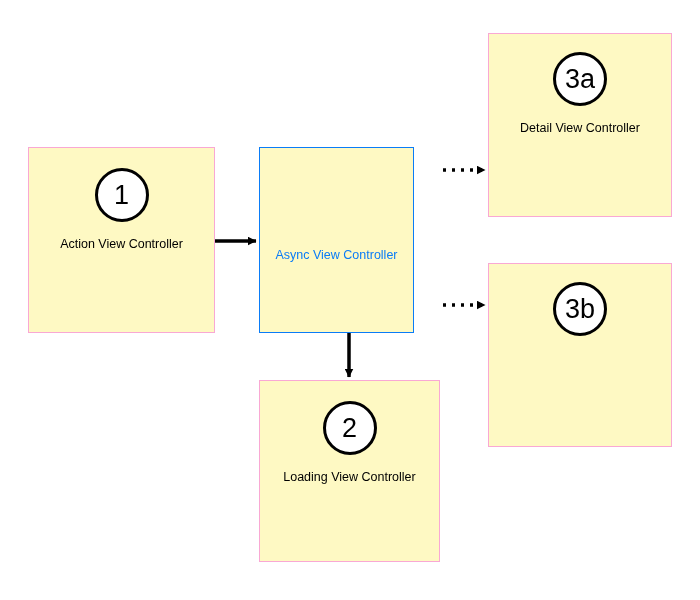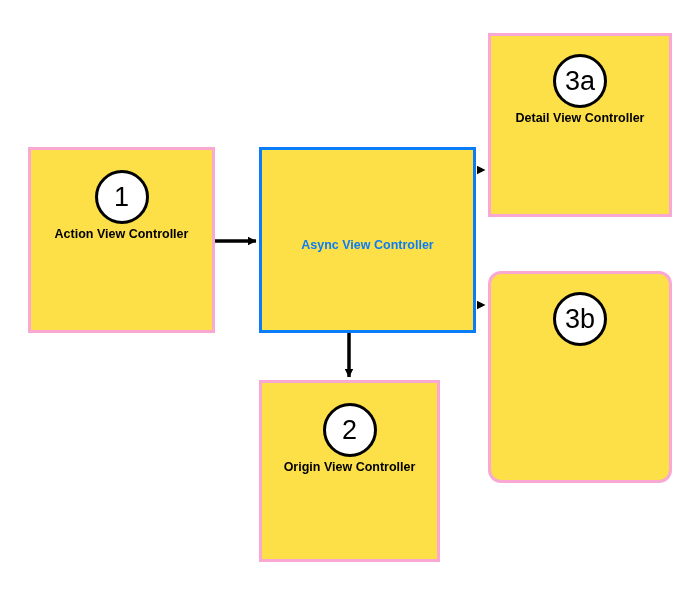--- a/index.html
+++ b/index.html
@@ -15,22 +15,22 @@
   #canvas {
     position: relative;
     width: 700px;
     height: 600px;
     background: #ffffff;
     overflow: hidden;
   }
   .node {
     position: absolute;
     box-sizing: border-box;
-    background: #fde047;
-    border: 3px solid #f9a8d4;
+    background: #fef9c3;
+    border: 1px solid #f9a8d4;
   }
   .node.accent {
     border-color: #0a7cf7;
   }
   .node-inner {
     position: absolute;
     left: 0;
     right: 0;
     top: 0;
     display: flex;
@@ -46,27 +46,26 @@
     display: flex;
     align-items: center;
     justify-content: center;
     font-size: 27px;
     line-height: 1;
     letter-spacing: 0px;
     color: #000000;
     background: #ffffff;
   }
   .node-label {
-    margin-top: 2px;
+    margin-top: 14px;
     font-size: 12.5px;
     line-height: 16px;
     text-align: center;
     color: #000000;
     white-space: pre-line;
-    font-weight: bold;
   }
   .node.accent .node-label {
     color: #0a7cf7;
   }
   
   .n-origin  .node-inner { top: 20px; }
   .n-async   .node-inner { top: 85px; }
   .n-detail  .node-inner { top: 18px; }
   .n-error   .node-inner { top: 18px; }
   .n-loading .node-inner { top: 20px; }
@@ -102,39 +101,39 @@
     <line x1="349" y1="333" x2="349" y2="377" stroke="#000000" stroke-width="3.5" marker-end="url(#arrowhead)"></line>
   </svg>
 
   <div class="node n-origin" style="left:28px; top:147px; width:187px; height:186px;">
     <div class="node-inner">
       <div class="badge">1</div>
       <div class="node-label">Action View Controller</div>
     </div>
   </div>
 
-  <div class="node n-async accent" style="left:259px; top:147px; width:217px; height:186px;">
+  <div class="node n-async accent" style="left:259px; top:147px; width:155px; height:186px;">
     <div class="node-inner">
       <div class="node-label">Async View Controller</div>
     </div>
   </div>
 
   <div class="node n-detail" style="left:488px; top:33px; width:184px; height:184px;">
     <div class="node-inner">
       <div class="badge">3a</div>
       <div class="node-label">Detail View Controller</div>
     </div>
   </div>
 
-  <div class="node n-error" style="left:488px; top:271px; width:184px; height:212px;border-radius:13px;">
+  <div class="node n-error" style="left:488px; top:263px; width:184px; height:184px;">
     <div class="node-inner">
       <div class="badge">3b</div>
     </div>
   </div>
 
   <div class="node n-loading" style="left:259px; top:380px; width:181px; height:182px;">
     <div class="node-inner">
       <div class="badge">2</div>
-      <div class="node-label">Origin View Controller</div>
+      <div class="node-label">Loading View Controller</div>
     </div>
   </div>
 
 </div>
 
 </body></html>

